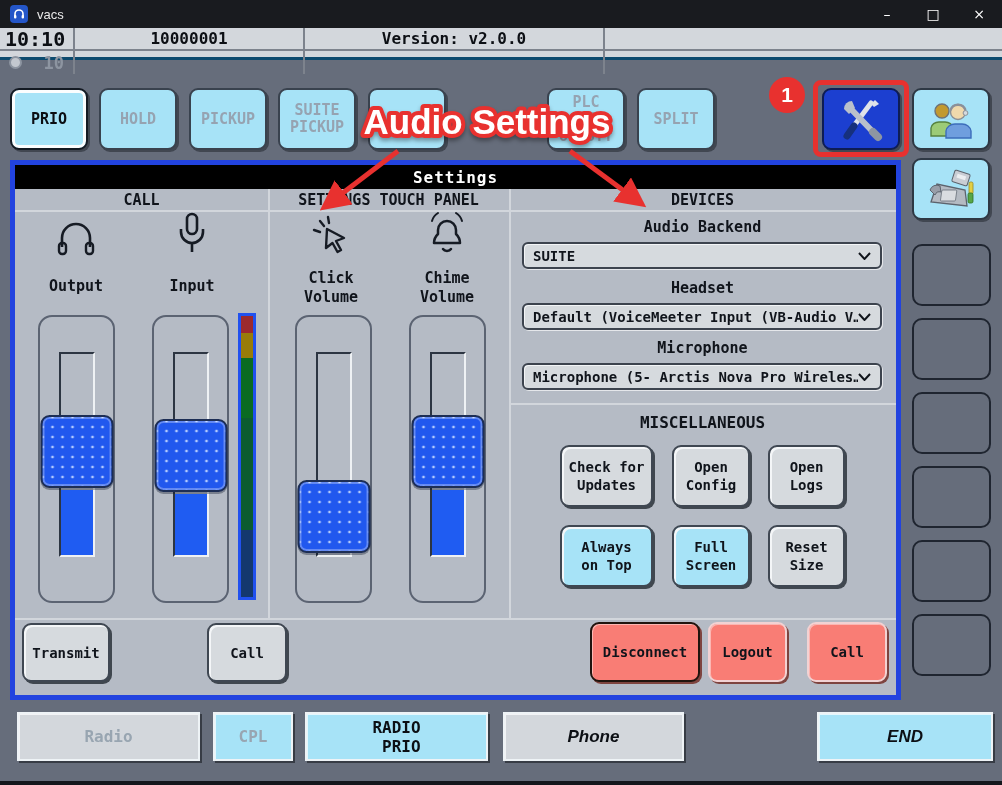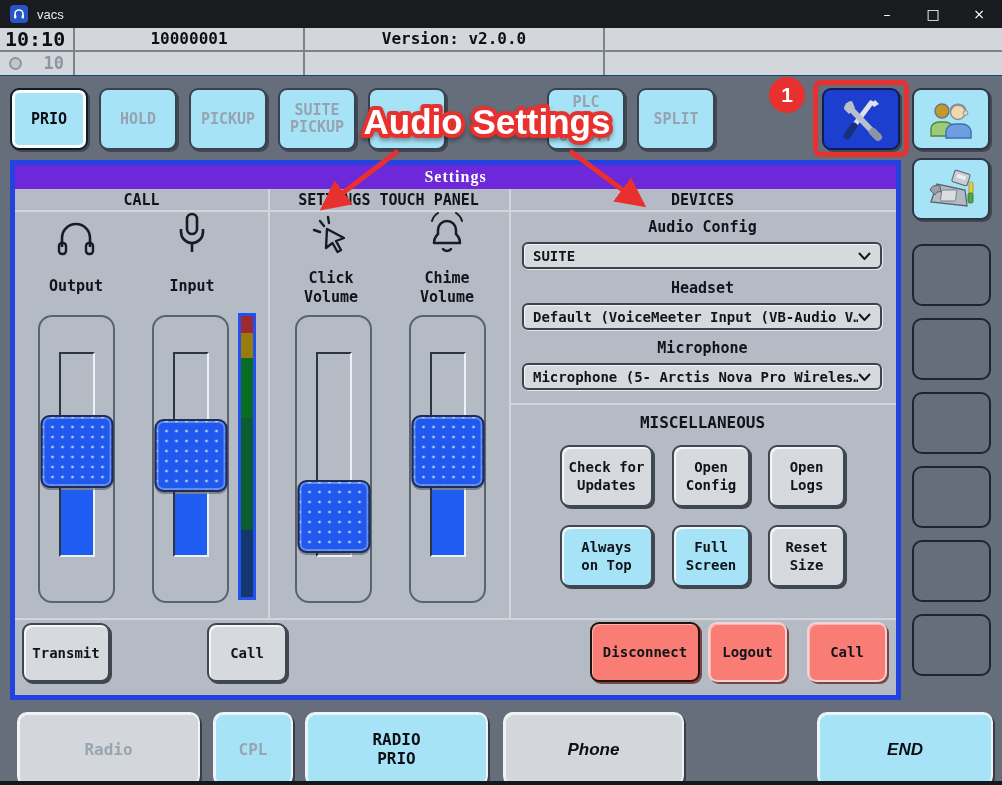--- a/index.html
+++ b/index.html
@@ -12,22 +12,22 @@
               display:flex; align-items:center; z-index:10; }
   .app-icon { width:18px; height:18px; margin-left:10px; background:#2456c8; border-radius:4px;
               display:grid; place-items:center; }
   .title-text { margin-left:9px; color:#e9e9e9; font-family:"Liberation Sans",sans-serif;
                 font-weight:normal; font-size:13px; }
   .win-controls { margin-left:auto; display:flex; height:28px; }
   .wctrl { width:46px; height:28px; display:grid; place-items:center; color:#fff;
            font-family:"DejaVu Sans",sans-serif; font-weight:normal; font-size:14px; }
 
   
-  .infobar { position:absolute; top:28px; left:0; width:100%; height:48px; background:#d3d7dc;
-             border-bottom:1px solid #0c4a6e; display:grid; grid-template-columns:75px 230px 300px 1fr;text-align:right; }
+  .infobar { position:absolute; top:28px; left:0; width:100%; height:32px; background:#d3d7dc;
+             border-bottom:3px solid #0c4a6e; display:grid; grid-template-columns:75px 230px 300px 1fr;text-align:right; }
   .icol { border-right:2px solid #7d838d; display:flex; flex-direction:column; }
   .icol:last-child { border-right:none; }
   .icell { height:50%; border-bottom:2px solid #7d838d; display:flex; align-items:center;
            justify-content:center; font-size:16px; color:#0c0f14; }
   .icell.bottom { border-bottom:none; }
   .clock { justify-content:flex-start; padding-left:5px; font-size:20px; }
   .statusrow { justify-content:space-between; padding:0 9px; color:#8d95a1; font-size:17px; }
   .dot { width:13px; height:13px; border:2px solid #8d95a1; border-radius:50%; background:#c3c8cf; }
 
   
@@ -36,22 +36,22 @@
         font:inherit; font-size:15px; line-height:17px; text-align:center; white-space:pre-line;
         color:#96a3b1; box-shadow:2px 2px 0 rgba(20,24,30,.45); }
   .tb.active { color:#0b0e13; border-color:#141a23; box-shadow:inset 0 0 0 3px #fbfdfe, 2px 2px 0 rgba(20,24,30,.45); }
   .tb.dark { background:#1c3fd0; border-color:#0e1d55; }
   .slot { position:absolute; left:912px; width:79px; height:62px; border:2px solid #1f2530;
           border-radius:10px; background:transparent; }
 
   
   .dialog { position:absolute; left:10px; top:160px; width:891px; height:540px;
             background:#b5bbc5; border:5px solid #2243df; z-index:20; }
-  .dialog-title { height:24px; background:#6d28d9; color:#fff; display:grid; place-items:center;
-                  font-size:16px; letter-spacing:1px;font-family:Liberation Serif, serif; }
+  .dialog-title { height:24px; background:#000000; color:#fff; display:grid; place-items:center;
+                  font-size:16px; letter-spacing:1px; }
   .dialog-body { position:relative; width:881px; height:506px; }
   .vline { position:absolute; width:2px; background:#d2d6dc; }
   .hline { position:absolute; height:2px; background:#d2d6dc; }
   .sec { position:absolute; top:2px; font-size:15px; color:#10141b; text-align:center; }
   .iconlbl { position:absolute; font-size:15px; line-height:19px; text-align:center;
              white-space:pre-line; color:#10141b; }
   .icon-abs { position:absolute; }
 
   
   .slider { position:absolute; top:126px; width:77px; height:288px; border:2px solid #5b6372;
@@ -83,23 +83,23 @@
           display:grid; place-items:center; font:inherit; font-size:14px; line-height:18px;
           text-align:center; white-space:pre-line; color:#10141b;
           box-shadow:2px 2px 0 #40474f, inset 2px 2px 0 #f4f6f8; }
   .mbtn.blue { background:#a7e3f7; }
   .rbtn { position:absolute; background:#f97d75; border:2px solid #f2d2d3; border-radius:9px;
           display:grid; place-items:center; font:inherit; font-size:14px; color:#10141b;
           box-shadow:2px 2px 0 #7e443f, inset 1px 1px 0 rgba(255,255,255,.45); }
   .rbtn.focus { border-color:#20140e; }
 
   
-  .bbtn { position:absolute; top:712px; height:74px; border:2px solid #eef3f6; border-radius:10px;
+  .bbtn { position:absolute; top:712px; height:49px; border:2px solid #eef3f6; border-radius:0;
           display:grid; place-items:center; font:inherit; font-size:16px; line-height:19px;
-          text-align:center; white-space:pre-line; color:#0c0f14;
+          text-align:right; white-space:pre-line; color:#0c0f14;
           box-shadow:2px 2px 0 rgba(16,20,26,.55), inset 1px 1px 0 rgba(255,255,255,.7); }
   .bbtn.gray { background:#d3d7dc; }
   .bbtn.blue { background:#a7e3f7; }
   .bbtn.dim  { color:#98a5b1; }
   .bbtn.sans { font-family:"Liberation Sans",sans-serif; font-weight:bold; font-size:17px;font-style:italic; }
   .bottom-edge { position:absolute; bottom:0; left:0; width:100%; height:4px; background:#14171c; }
 
   
   .anno-box { position:absolute; left:813px; top:80px; width:96px; height:77px;
               border:5px solid #e8312f; border-radius:8px; z-index:40; }
@@ -269,21 +269,21 @@
           </div>
         <div class="handle"></div>
       </div>
       <div class="slider" style="left: 394px; --lvl: 50;">
         <div class="track">
             <div class="fill"></div>
           </div>
         <div class="handle"></div>
       </div>
 
-      <div class="flabel" style="top:29px">Audio Config</div>
+      <div class="flabel" style="top:29px">Audio Backend</div>
       <div class="dd" style="top:53px">
         <span class="val">SUITE</span>
         <svg width="13" height="8" viewBox="0 0 13 8">
             <path d="M1 1 L6.5 7 L12 1" stroke="#10141b" stroke-width="2" fill="none"></path>
           </svg>
       </div>
       <div class="flabel" style="top:90px">Headset</div>
       <div class="dd" style="top:114px">
         <span class="val">Default (VoiceMeeter Input (VB-Audio V…</span>
         <svg width="13" height="8" viewBox="0 0 13 8">

